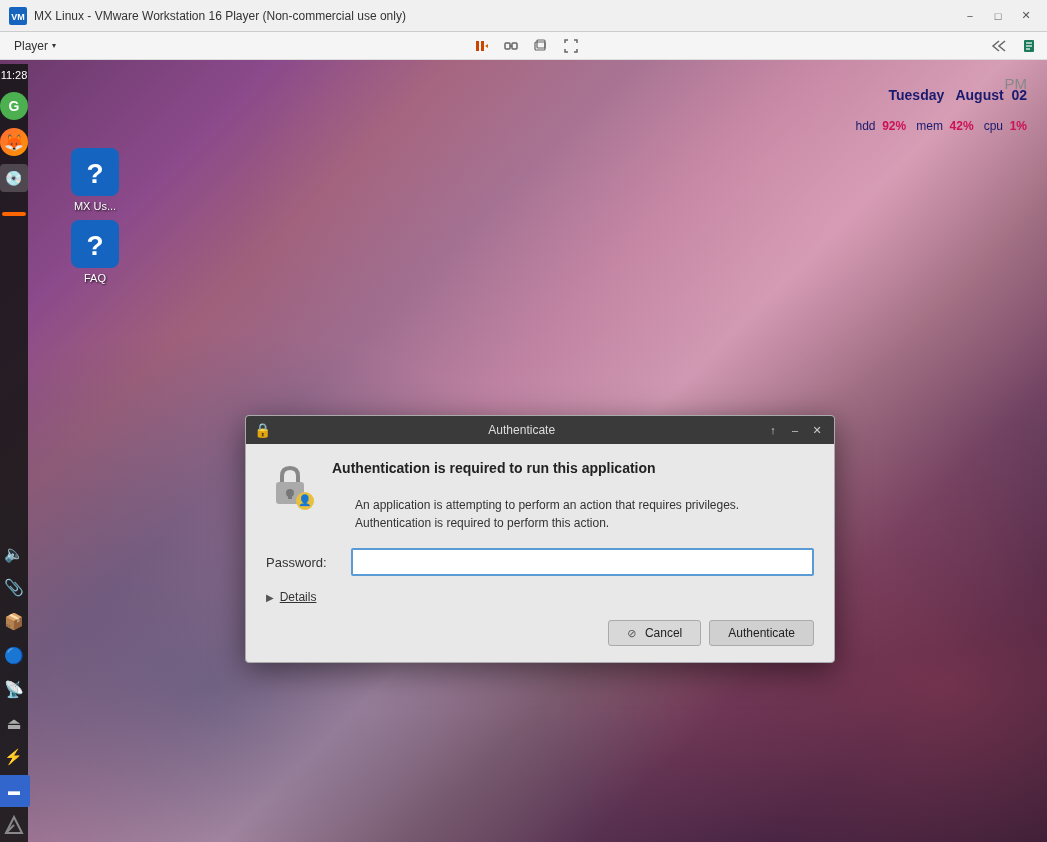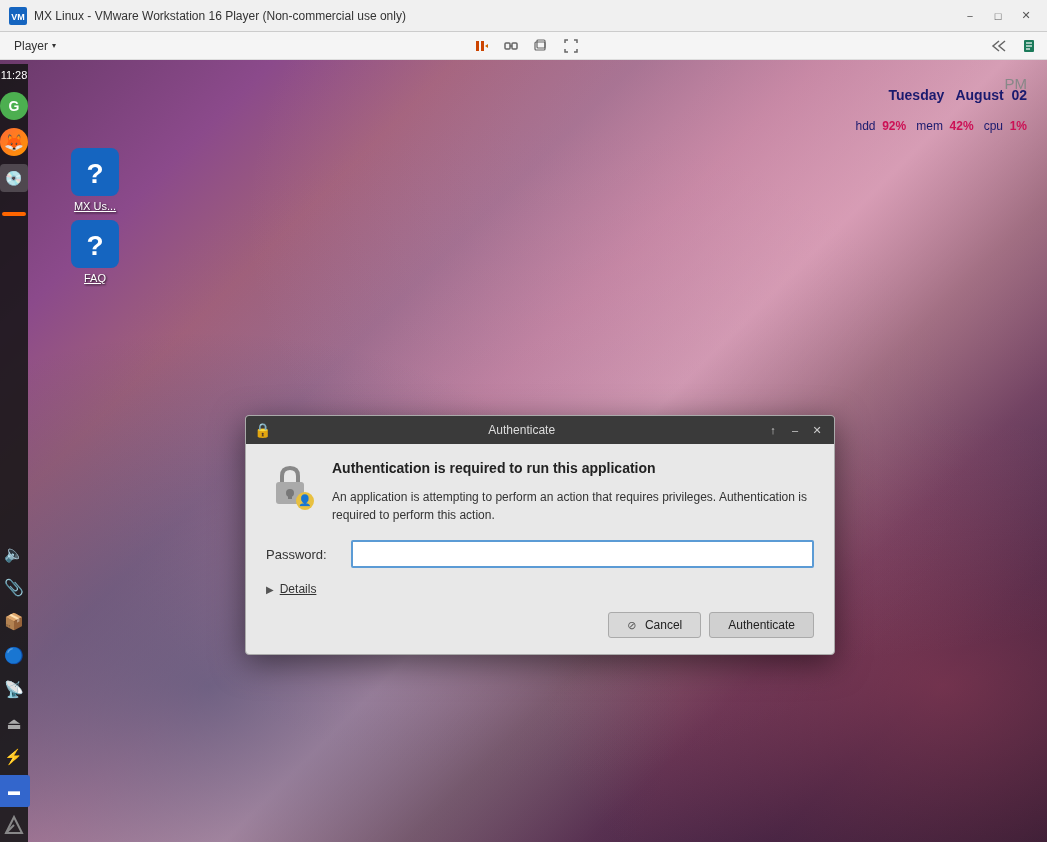--- a/index.html
+++ b/index.html
@@ -168,21 +168,20 @@
     .desktop-icon-img {
       width: 48px; height: 48px;
       border-radius: 6px;
       display: flex; align-items: center; justify-content: center;
       margin-bottom: 4px;
     }
     .desktop-icon-label {
       font-size: 11px; color: #fff; text-align: left;
       text-shadow: 1px 1px 2px rgba(0,0,0,0.8);
       word-break: break-word;
-      text-decoration: underline;
     }
 
     
     #clock-widget {
       position: absolute;
       right: 20px; top: 15px;
       text-align: right;
       z-index: 5;
     }
     .clock-pm { font-size: 15px; color: #888; }
@@ -251,26 +250,27 @@
     }
     .dialog-lock-img {
       width: 52px; height: 52px;
       flex-shrink: 0;
       position: relative;
     }
     .dialog-title-text {
       font-size: 14px;
       font-weight: bold;
       color: #222;
-      margin-bottom: 12px;
+      margin-bottom: 20px;
     }
     .dialog-desc-text {
       font-size: 12px;
       color: #333;
       line-height: 1.5;
+      margin-left: 23px;
     }
     .dialog-password-row {
       display: flex; align-items: center; gap: 24px; margin-bottom: 14px;
     }
     .dialog-password-label {
       font-size: 13px; color: #333; white-space: nowrap;
     }
     .dialog-password-input {
       flex: 1;
       height: 28px;

